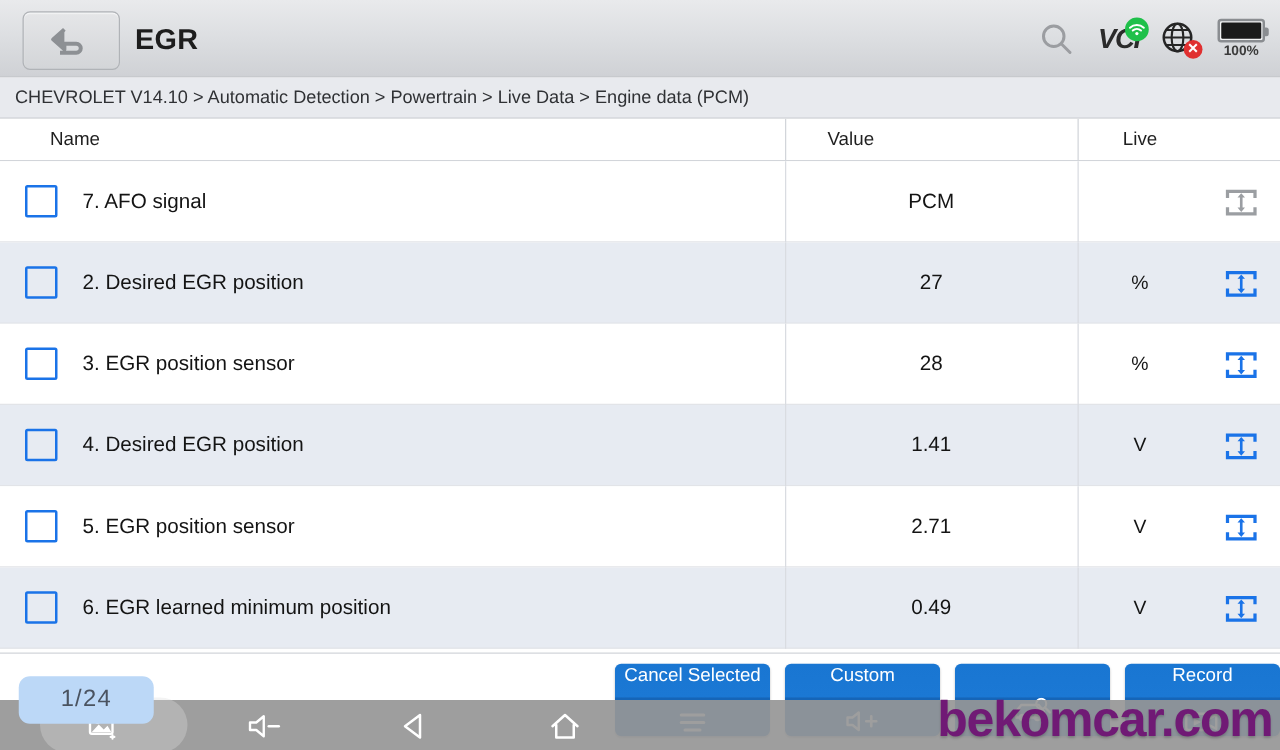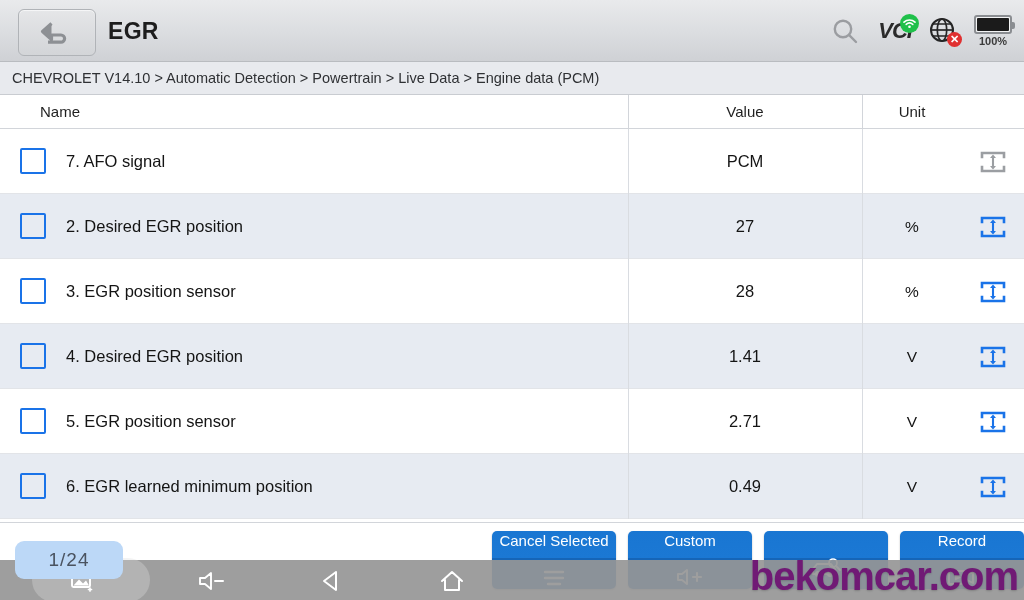--- a/index.html
+++ b/index.html
@@ -167,21 +167,21 @@
   }
   .th {
     position: absolute;
     top: 0;
     height: 33px;
     line-height: 33px;
     font-size: 15px;
     color: #1f1f1f;
   }
   .th-name { left: 40px; }
-  .th-value { left: 628px; width: 234px; text-align: center; }
+  .th-value { left: 628px; width: 234px; text-align: left; padding-left: 34px; }
   .th-unit  { left: 862px; width: 100px; text-align: center; }
 
   .vline {
     position: absolute;
     top: 0;
     width: 1px;
     background: #d2d5da;
   }
   .vline-1 { left: 628px; }
   .vline-2 { left: 862px; }
@@ -420,21 +420,21 @@
     </div>
   </div>
 
   <div class="breadcrumb">CHEVROLET V14.10 &gt; Automatic Detection  &gt; Powertrain &gt; Live Data  &gt; Engine data (PCM)</div>
 
   <div class="table">
 
     <div class="thead">
       <div class="th th-name">Name</div>
       <div class="th th-value">Value</div>
-      <div class="th th-unit">Unit</div>
+      <div class="th th-unit">Live</div>
       <div class="vline vline-1 vline-head"></div>
       <div class="vline vline-2 vline-head"></div>
     </div>
 
     <div class="rows" id="rows-container">
         <div class="row">
           <div class="cb"></div>
           <div class="cell-name">7. AFO signal</div>
           <div class="vline-row" style="left:628px"></div>
           <div class="cell-value">PCM</div>

